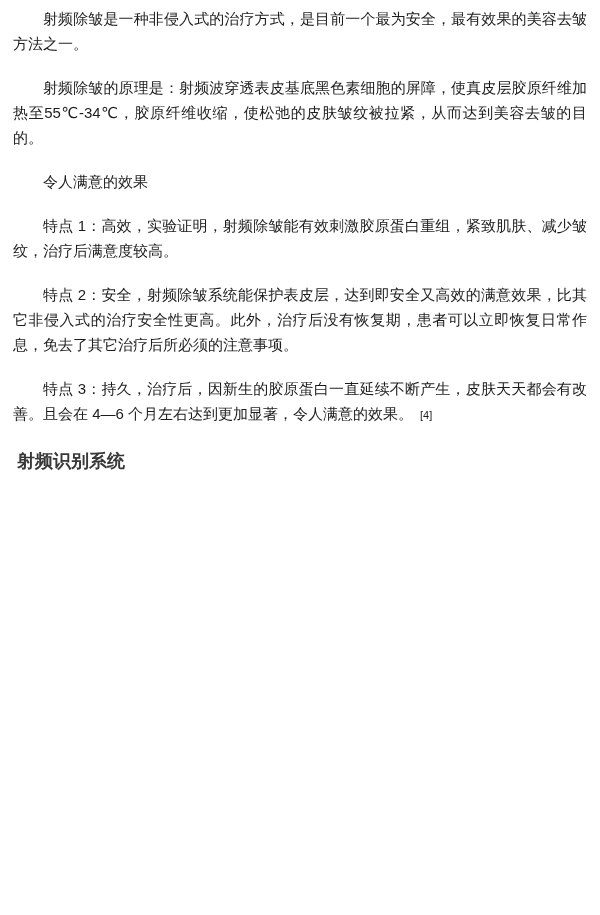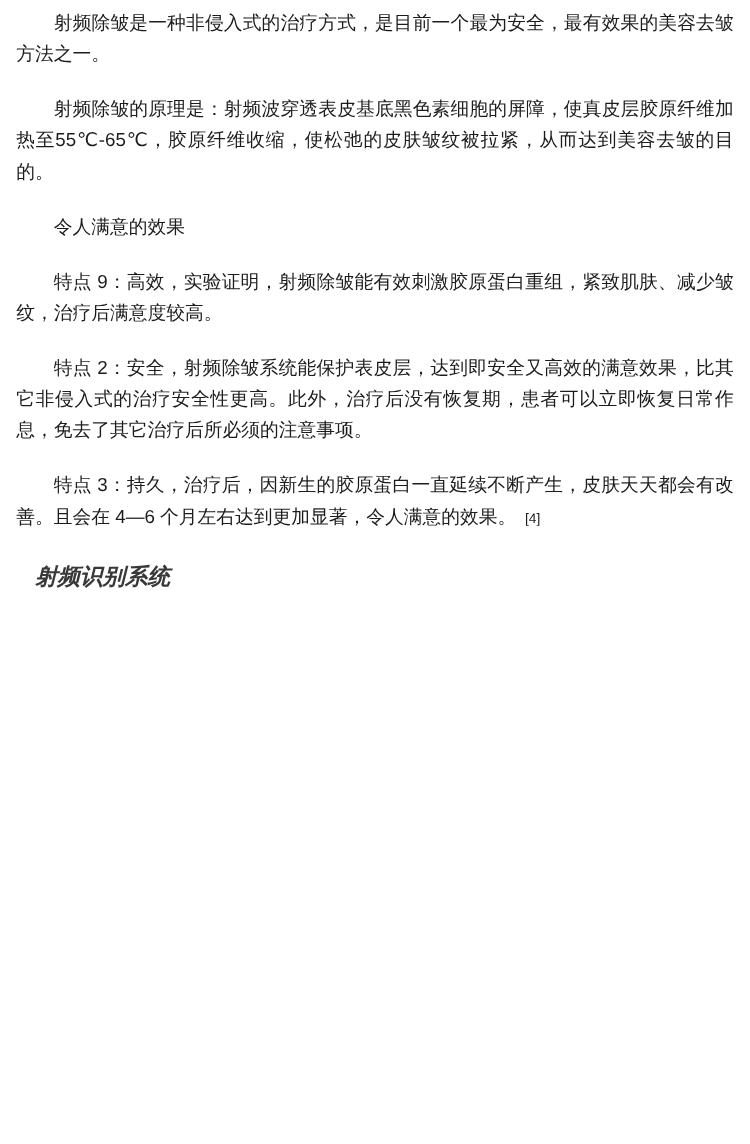--- a/index.html
+++ b/index.html
@@ -26,23 +26,22 @@
     text-align:justify;
     text-indent:2em;
     margin:0 0 19px 0;
   }
   .section-heading{
     font-size:18px;
     line-height:28px;
     font-weight:bold;
     color:var(--heading-color);
     text-indent:0;
-    margin:0 0 17px 15px;
+    margin:0 0 17px 4px;
     font-family:"Liberation Sans","DejaVu Sans",sans-serif;
-    font-style:italic;
   }
   .ref{
     font-size:11px;
     color:var(--text-color);
     cursor:pointer;
   }
   .ref.gap-before{margin-left:7px;}
   .inline-link{
     color:var(--link-color);
     text-decoration:none;
@@ -50,25 +49,25 @@
   }
 </style>
 </head>
 <body>
 
 <div class="page">
 
   <section>
     <p class="para">射频除皱是一种非侵入式的治疗方式，是目前一个最为安全，最有效果的美容去皱方法之一。</p>
 
-    <p class="para">射频除皱的原理是：射频波穿透表皮基底黑色素细胞的屏障，使真皮层胶原纤维加热至55℃-65℃，胶原纤维收缩，使松弛的皮肤皱纹被拉紧，从而达到美容去皱的目的。</p>
+    <p class="para">射频除皱的原理是：射频波穿透表皮基底黑色素细胞的屏障，使真皮层胶原纤维加热至55℃-34℃，胶原纤维收缩，使松弛的皮肤皱纹被拉紧，从而达到美容去皱的目的。</p>
 
     <p class="para">令人满意的效果</p>
 
-    <p class="para">特点 9：高效，实验证明，射频除皱能有效刺激胶原蛋白重组，紧致肌肤、减少皱纹，治疗后满意度较高。</p>
+    <p class="para">特点 1：高效，实验证明，射频除皱能有效刺激胶原蛋白重组，紧致肌肤、减少皱纹，治疗后满意度较高。</p>
 
     <p class="para">特点 2：安全，射频除皱系统能保护表皮层，达到即安全又高效的满意效果，比其它非侵入式的治疗安全性更高。此外，治疗后没有恢复期，患者可以立即恢复日常作息，免去了其它治疗后所必须的注意事项。</p>
 
     <p class="para"><span>特点 3：持久，治疗后，因新生的胶原蛋白一直延续不断产生，皮肤天天都会有改善。且会在 4—6 个月左右达到更加显著，令人满意的效果。</span><span class="ref gap-before">[4]</span></p>
   </section>
 
   <section>
     <h2 class="section-heading">射频识别系统</h2>
 
 

